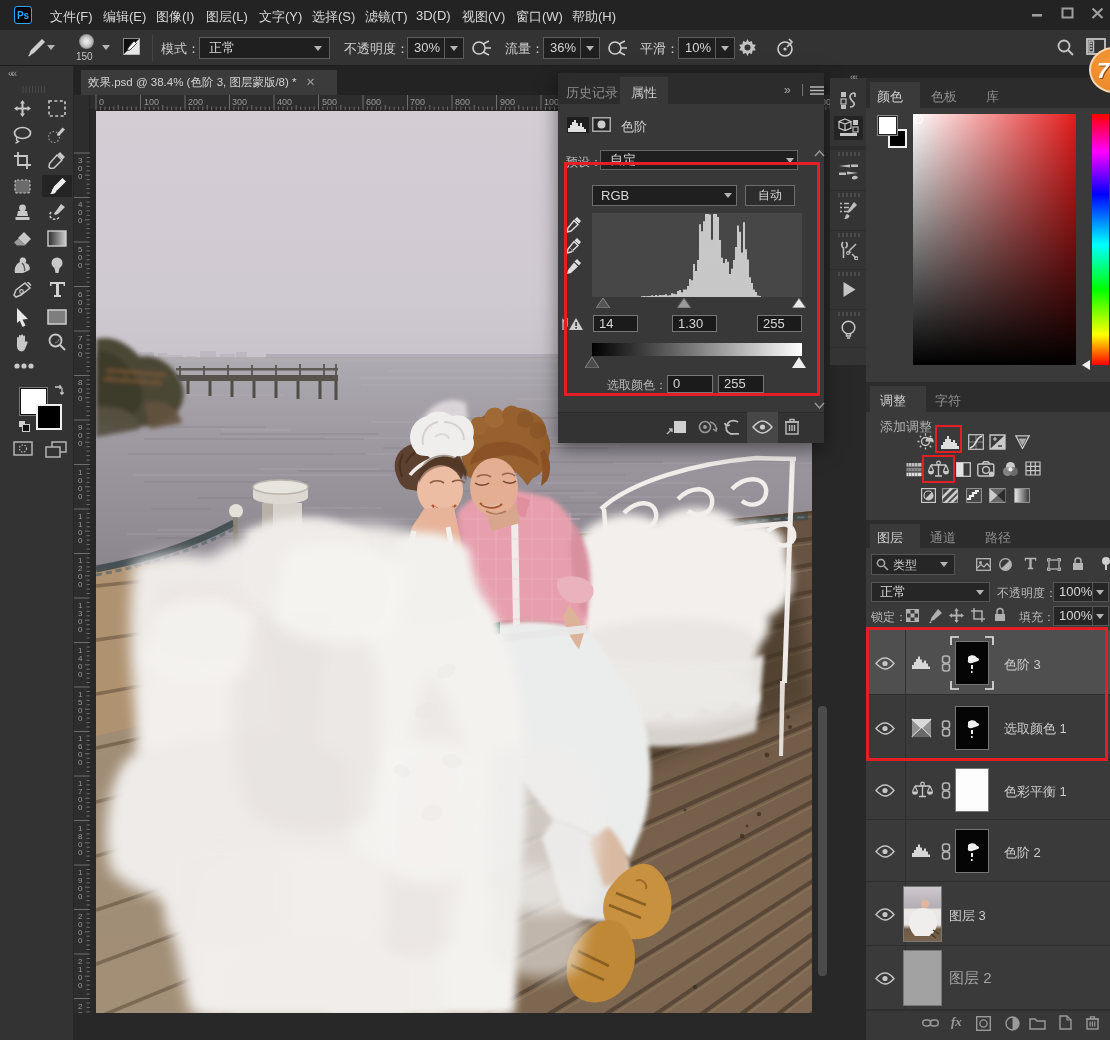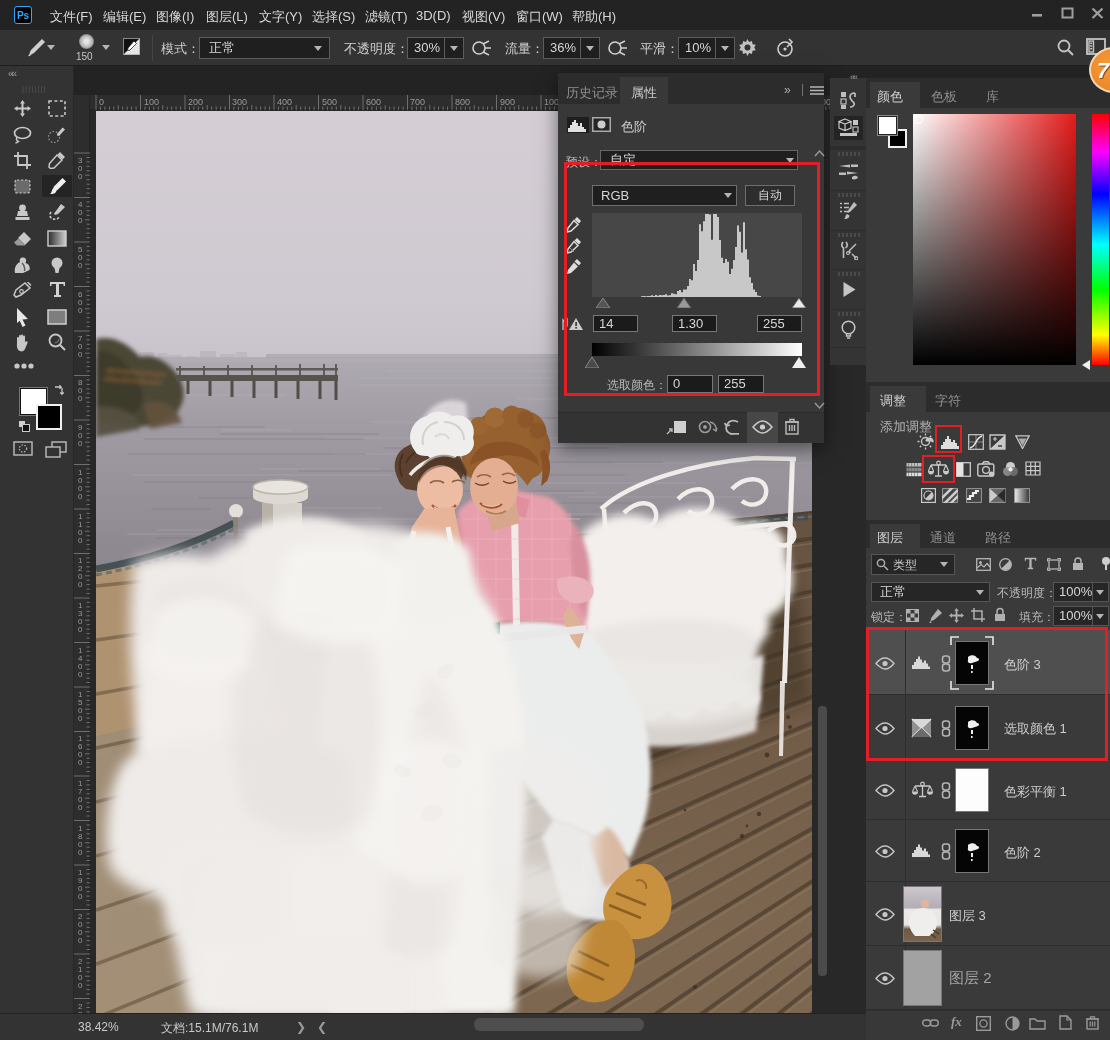--- a/index.html
+++ b/index.html
@@ -551,27 +551,21 @@
         <text x="4" y="869" font-size="8" fill="#9a9a9a">2</text>
         <text x="4" y="877" font-size="8" fill="#9a9a9a">1</text>
         <text x="4" y="885" font-size="8" fill="#9a9a9a">0</text>
         <text x="4" y="893" font-size="8" fill="#9a9a9a">0</text>
         <text x="4" y="914" font-size="8" fill="#9a9a9a">2</text>
         <text x="4" y="922" font-size="8" fill="#9a9a9a">2</text>
         <text x="4" y="930" font-size="8" fill="#9a9a9a">0</text>
         <text x="4" y="938" font-size="8" fill="#9a9a9a">0</text>
       </svg>
     </div>
-  <div class="abs" id="status">
-    <div class="t" style="left:78px;">38.42%</div>
-    <div class="t" style="left:161px;">文档:15.1M/76.1M</div>
-    <div class="t" style="left:296px;color:#9a9a9a;">❯</div>
-    <div class="t" style="left:317px;color:#9a9a9a;">❮</div>
-    <div style="position:absolute;left:474px;top:4px;width:170px;height:13px;background:#4e4e4e;border-radius:6px;"></div>
-  </div>
+  <div class="abs" id="doctab">效果.psd @ 38.4% (色阶 3, 图层蒙版/8) * <span style="color:#9a9a9a;margin-left:6px;">✕</span></div>
   <div class="abs" id="floatpanel">
     <div style="position:absolute;left:0;top:0;width:266px;height:31px;background:#2c2c2c;"></div>
     <div style="position:absolute;left:62px;top:4px;width:48px;height:27px;background:#383838;"></div>
     <div style="position:absolute;left:8px;top:11px;font-size:13px;color:#8e8e8e;">历史记录</div>
     <div style="position:absolute;left:73px;top:11px;font-size:13px;color:#cccccc;">属性</div>
     <div style="position:absolute;left:226px;top:10px;font-size:12px;color:#aaa;letter-spacing:-2px;">»</div>
     <div style="position:absolute;left:243px;top:9px;font-size:12px;color:#777;">|</div>
     <svg style="position:absolute;left:252px;top:13px;" width="14" height="10">
         <path d="M0 1 h14 M0 4.5 h14 M0 8 h14" stroke="#b5b5b5" stroke-width="1.6"></path>
       </svg>

